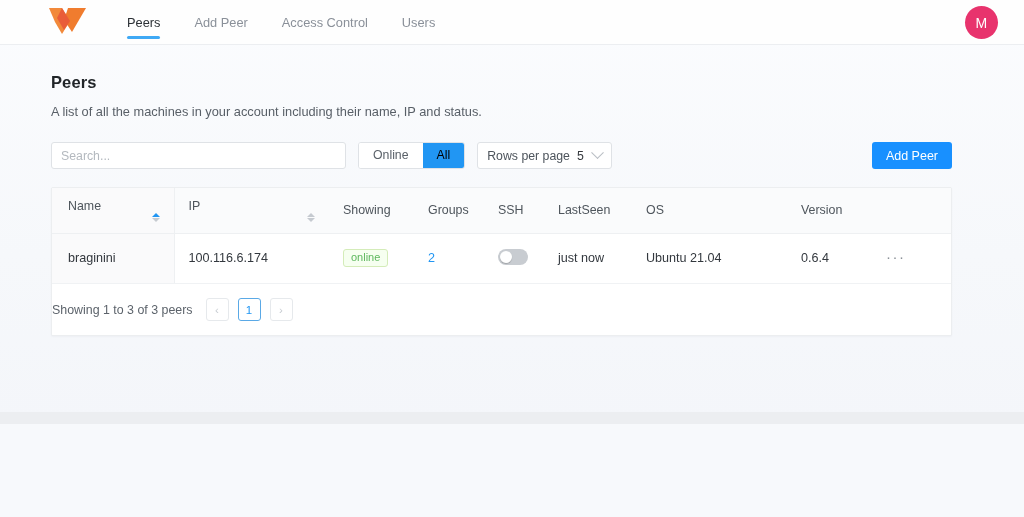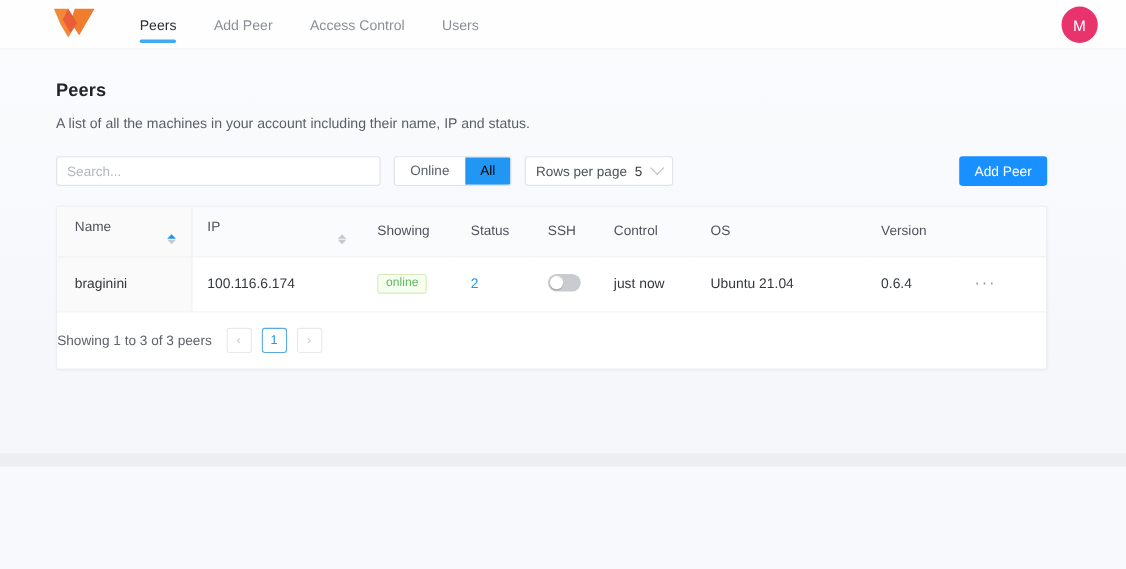--- a/index.html
+++ b/index.html
@@ -365,23 +365,23 @@
             <th>
               <div class="th-inner">
                 <span>IP</span>
                 <span class="sorter">
                   <span class="caret up"></span>
                   <span class="caret down"></span>
                 </span>
               </div>
             </th>
             <th>Showing</th>
-            <th>Status</th>
+            <th>Groups</th>
             <th>SSH</th>
-            <th>Control</th>
+            <th>LastSeen</th>
             <th>OS</th>
             <th>Version</th>
             <th></th>
           </tr>
         </thead>
         <tbody>
           <tr>
             <td class="col-name">braginini</td>
             <td>100.116.6.174</td>
             <td><span class="badge">online</span></td>

